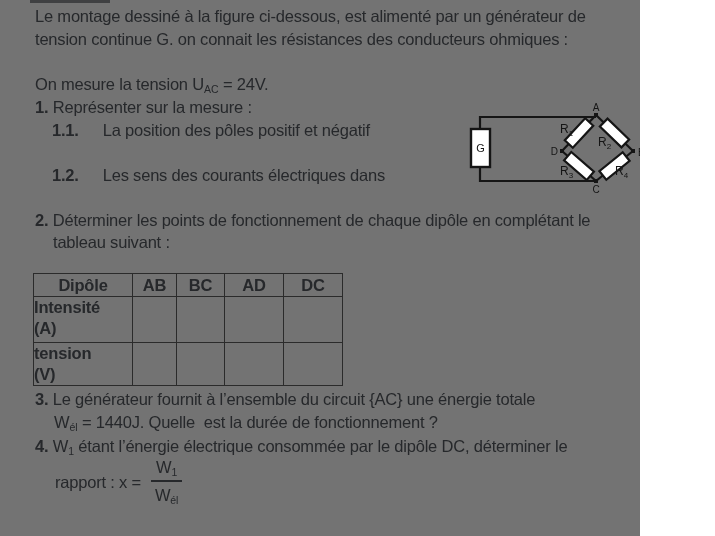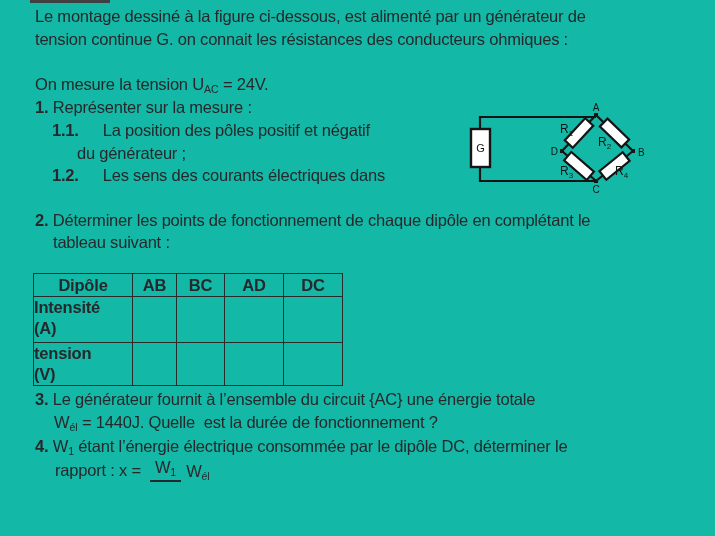--- a/index.html
+++ b/index.html
@@ -1,19 +1,19 @@
 <!DOCTYPE html>
 <html><head>
 <meta charset="utf-8">
 <style>
   html,body{margin:0;padding:0;background:#ffffff;}
   .page{
     position:relative;
-    width:715px;height:536px;
-    background:#14b8a6;
+    width:640px;height:536px;
+    background:#737373;
     font-family:"Liberation Sans", sans-serif;
     color:#26282b;
     overflow:hidden;
   }
   .line{
     position:absolute;
     font-size:16.5px;
     line-height:22px;
     white-space:nowrap;
     letter-spacing:-0.2px;
@@ -44,21 +44,21 @@
   td.rowlabel{padding-top:2px;}
   tr.row-i td{height:45px;}
   tr.row-v td{height:40px;}
 
   
   .ratio-row{
     position:absolute;left:55px;top:458px;
     display:flex;align-items:center;
     font-size:16.5px;letter-spacing:-0.2px;
   }
-  .fraction{display:inline-flex;flex-direction:row;align-items:center;margin-left:9px;}
+  .fraction{display:inline-flex;flex-direction:column;align-items:center;margin-left:9px;}
   .frac-num{padding:0 5px 2px;border-bottom:2px solid #26282b;}
   .frac-den{padding:4px 5px 0;}
 
   
   .figure{position:absolute;left:462px;top:98px;width:198px;height:100px;}
   .figure text{font-family:"Liberation Sans", sans-serif;fill:#151515;}
 </style>
 </head>
 <body>
 
@@ -66,21 +66,20 @@
 
   <div class="artifact"></div>
 
   <div class="line" style="left:35px;top:5px">Le montage dessiné à la figure ci-dessous, est alimenté par un générateur de</div>
   <div class="line" style="left:35px;top:28px">tension continue G. on connait les résistances des conducteurs ohmiques :</div>
   <div class="line" style="left:35px;top:73px"><span>On mesure la tension U</span><span class="sb">AC</span><span> = 24V.</span></div>
 
   <div class="line" style="left:35px;top:96px"><span class="num">1.</span> <span>Représenter sur la mesure :</span></div>
 
   <div class="line" style="left:52px;top:119px"><span class="num-sub">1.1.</span><span>La position des pôles positif et négatif</span></div>
-  <div class="line" style="left:77px;top:142px">du générateur ;</div>
 
   <div class="line" style="left:52px;top:164px"><span class="num-sub">1.2.</span><span>Les sens des courants électriques dans</span></div>
 
   <div class="line" style="left:35px;top:209px"><span class="num">2.</span> <span>Déterminer les points de fonctionnement de chaque dipôle en complétant le</span></div>
   <div class="line" style="left:53px;top:231px">tableau suivant :</div>
 
   <svg class="figure" viewBox="0 0 198 100" aria-hidden="true">
     <g stroke="#151515" stroke-width="2.2" fill="none">
       <polyline points="18,31 18,19 134,19"></polyline>
       <polyline points="18,69 18,83 134,83"></polyline>

